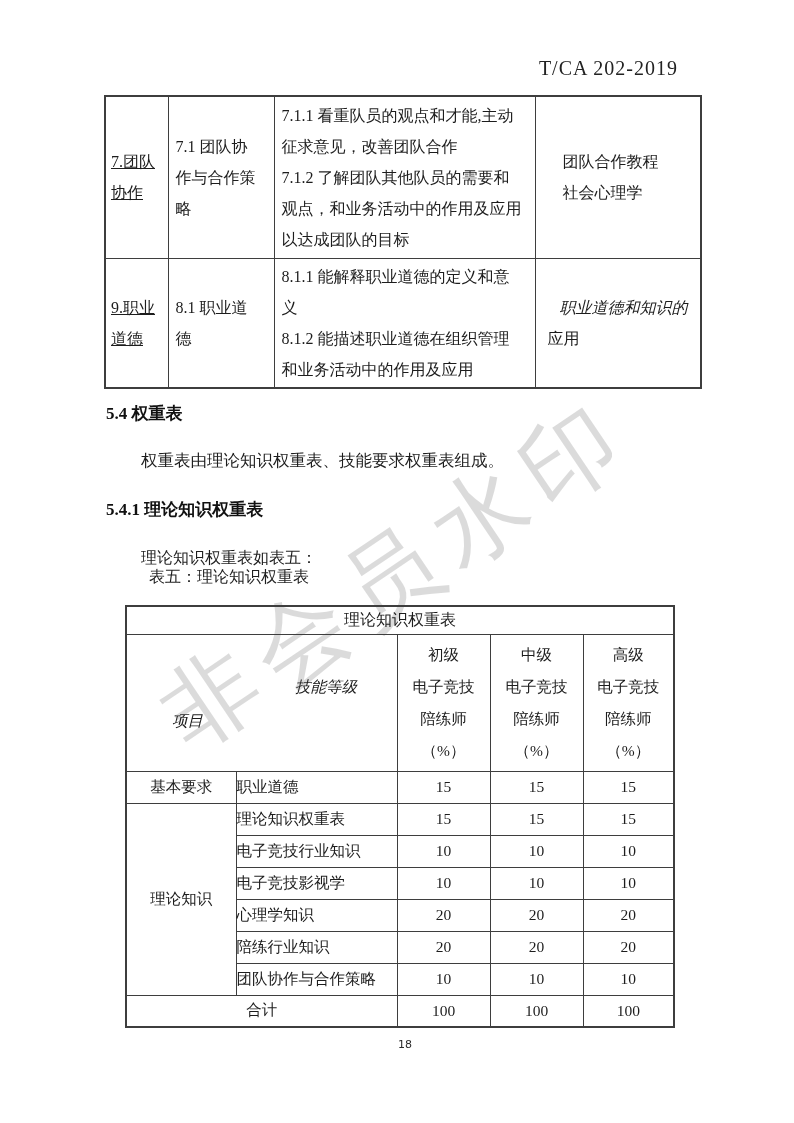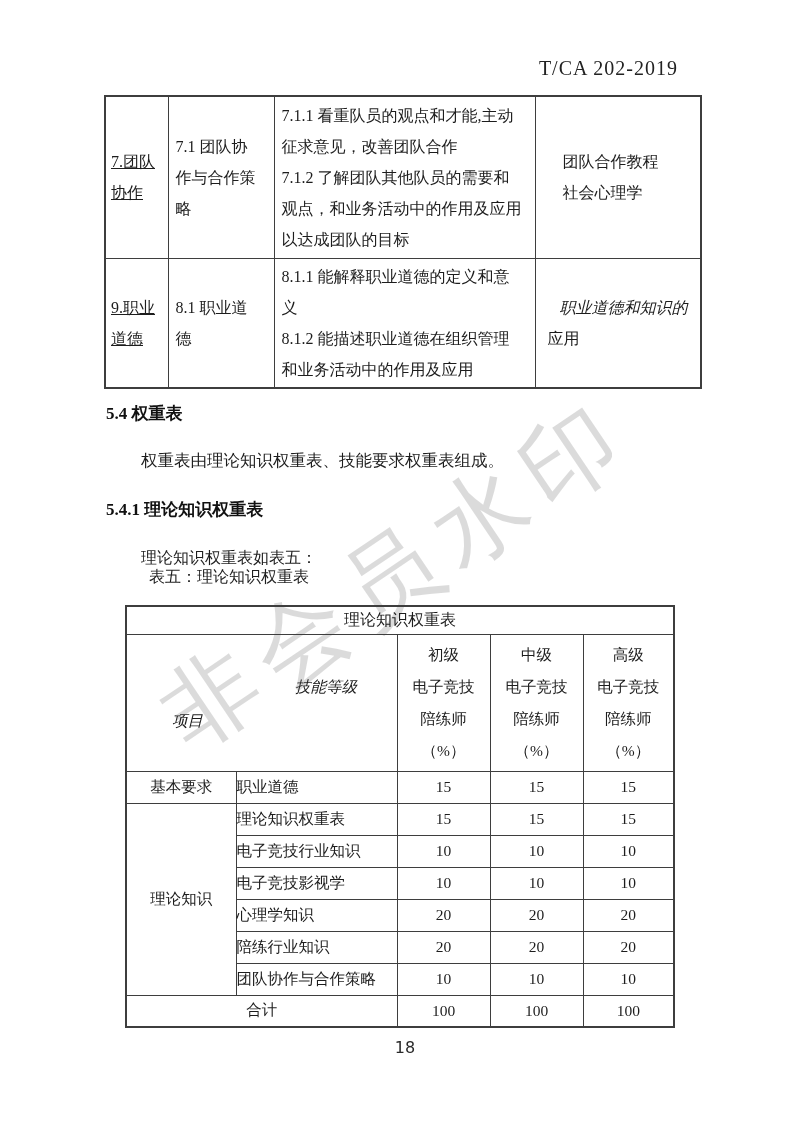--- a/index.html
+++ b/index.html
@@ -54,21 +54,21 @@
   .corner-bottom{ position:absolute; left:45px;  top:76px; font-size:15.5px; }
   .t2 .level-cell { text-align:center; line-height:32px; padding:4px;margin-left:27px; }
   .t2 .row-td { height:32px; }
   .t2 .c-group { text-align:center; }
   .t2 .c-itm  { padding-left:0; }
   .t2 .c-val  { text-align:center; }
   .t2 .c-total { text-align:center; }
   
   .page-number {
     position:absolute; left:0; right:0; top:1038px; text-align:center;
-    font-size:16px; color:#2a2a2a;
+    font-size:11px; color:#2a2a2a;
     font-family:"DejaVu Sans","Liberation Sans",sans-serif;
     margin-left:16px;
   }
 </style>
 </head>
 <body>
 
 <div class="page">
 
   <div class="watermark">非会员水印</div>

